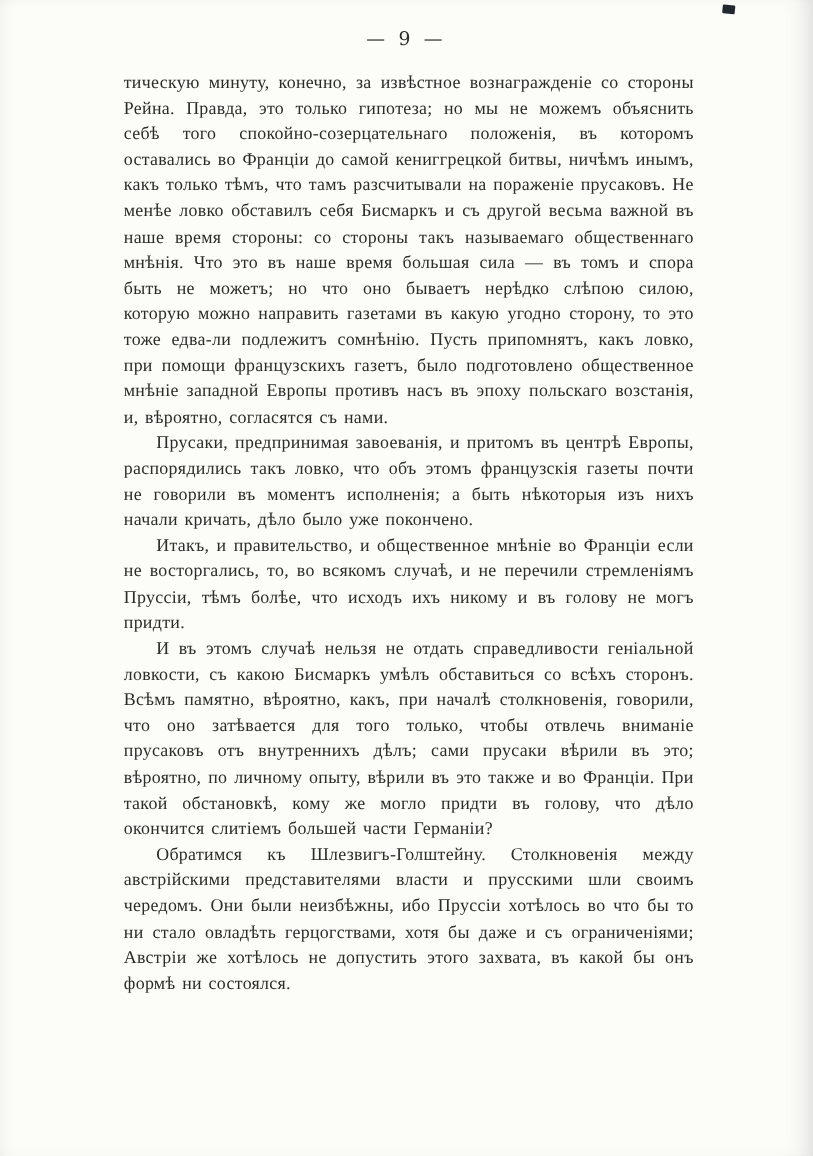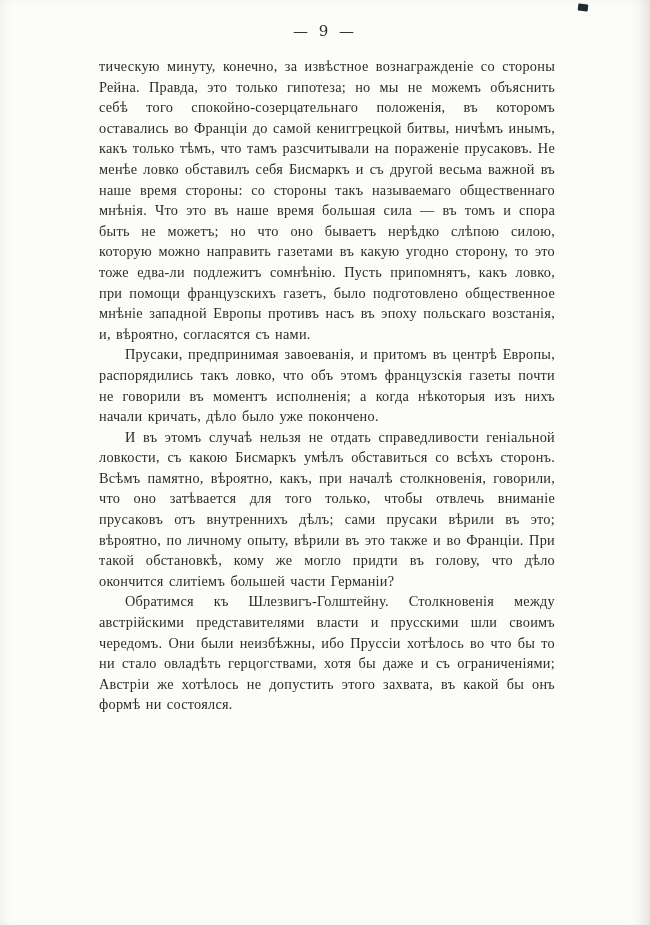--- a/index.html
+++ b/index.html
@@ -63,19 +63,20 @@
 <body>
 
 <div class="page">
 
   <div class="header">— 9 —</div>
 
   <div class="ink-spot"></div>
 
   <div class="text-block">
     <p>тическую минуту, конечно, за извѣстное вознагражденіе со стороны Рейна. Правда, это только гипотеза; но мы не можемъ объяснить себѣ того спокойно-созерцательнаго положенія, въ которомъ оставались во Франціи до самой кениггрецкой битвы, ничѣмъ инымъ, какъ только тѣмъ, что тамъ разсчитывали на пораженіе прусаковъ. Не менѣе ловко обставилъ себя Бисмаркъ и съ другой весьма важной въ наше время стороны: со стороны такъ называемаго общественнаго мнѣнія. Что это въ наше время большая сила — въ томъ и спора быть не можетъ; но что оно бываетъ нерѣдко слѣпою силою, которую можно направить газетами въ какую угодно сторону, то это тоже едва-ли подлежитъ сомнѣнію. Пусть припомнятъ, какъ ловко, при помощи французскихъ газетъ, было подготовлено общественное мнѣніе западной Европы противъ насъ въ эпоху польскаго возстанія, и, вѣроятно, согласятся съ нами.</p>
-    <p class="ind">Прусаки, предпринимая завоеванія, и притомъ въ центрѣ Европы, распорядились такъ ловко, что объ этомъ французскія газеты почти не говорили въ моментъ исполненія; а когда нѣкоторыя изъ нихъ начали кричать, дѣло было уже покончено.</p>
+    <p class="ind">Прусаки, предпринимая завоеванія, и притомъ въ центрѣ Европы, распорядились такъ ловко, что объ этомъ французскія газеты почти не говорили въ моментъ исполненія; а быть нѣкоторыя изъ нихъ начали кричать, дѣло было уже покончено.</p>
+    <p class="ind">Итакъ, и правительство, и общественное мнѣніе во Франціи если не восторгались, то, во всякомъ случаѣ, и не перечили стремленіямъ Пруссіи, тѣмъ болѣе, что исходъ ихъ никому и въ голову не могъ придти.</p>
     <p class="ind">И въ этомъ случаѣ нельзя не отдать справедливости геніальной ловкости, съ какою Бисмаркъ умѣлъ обставиться со всѣхъ сторонъ. Всѣмъ памятно, вѣроятно, какъ, при началѣ столкновенія, говорили, что оно затѣвается для того только, чтобы отвлечь вниманіе прусаковъ отъ внутреннихъ дѣлъ; сами прусаки вѣрили въ это; вѣроятно, по личному опыту, вѣрили въ это также и во Франціи. При такой обстановкѣ, кому же могло придти въ голову, что дѣло окончится слитіемъ большей части Германіи?</p>
     <p class="ind">Обратимся къ Шлезвигъ-Голштейну. Столкновенія между австрійскими представителями власти и прусскими шли своимъ чередомъ. Они были неизбѣжны, ибо Пруссіи хотѣлось во что бы то ни стало овладѣть герцогствами, хотя бы даже и съ ограниченіями; Австріи же хотѣлось не допустить этого захвата, въ какой бы онъ формѣ ни состоялся.</p>
 
   </div>
 
 </div>
 
 </body></html>

